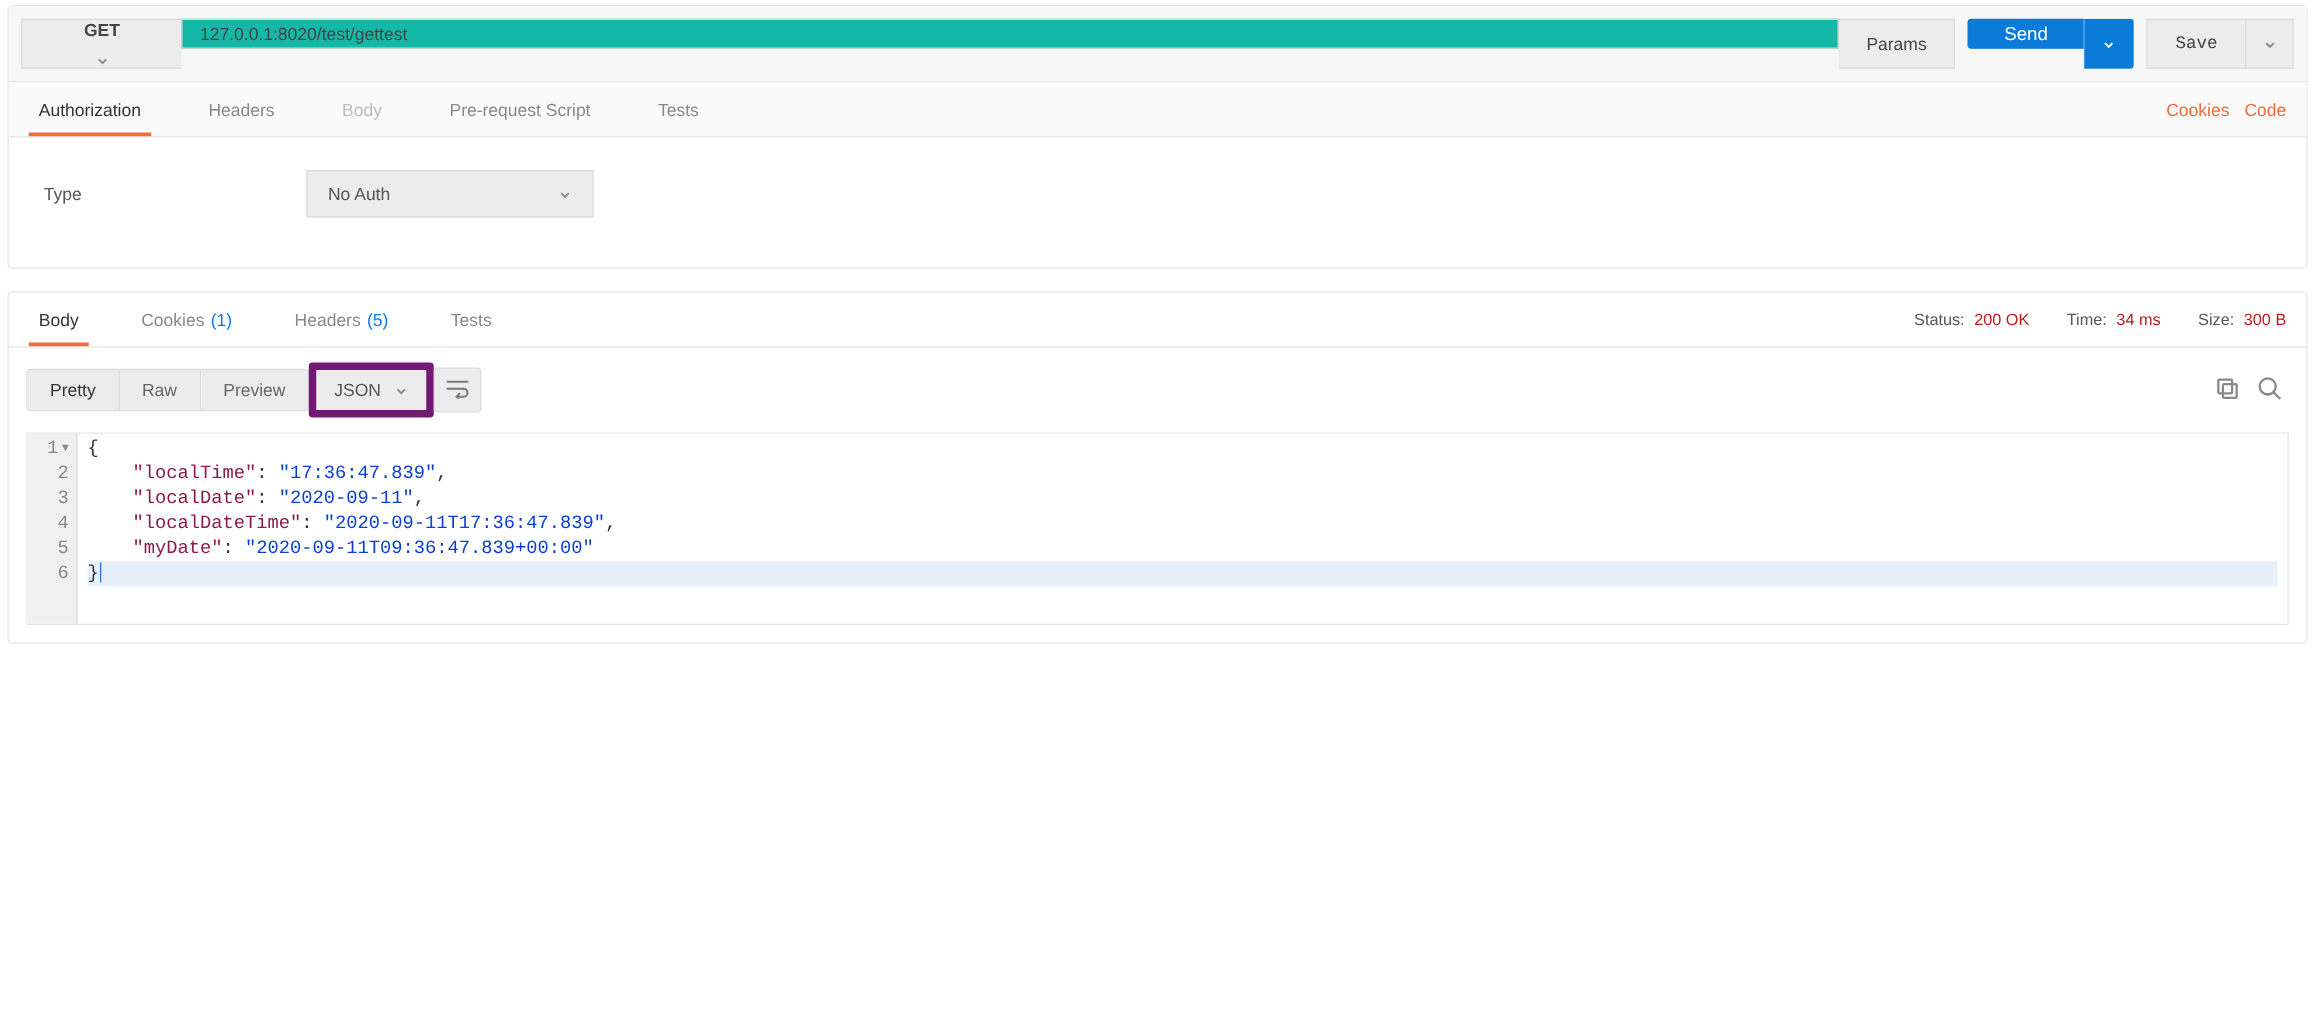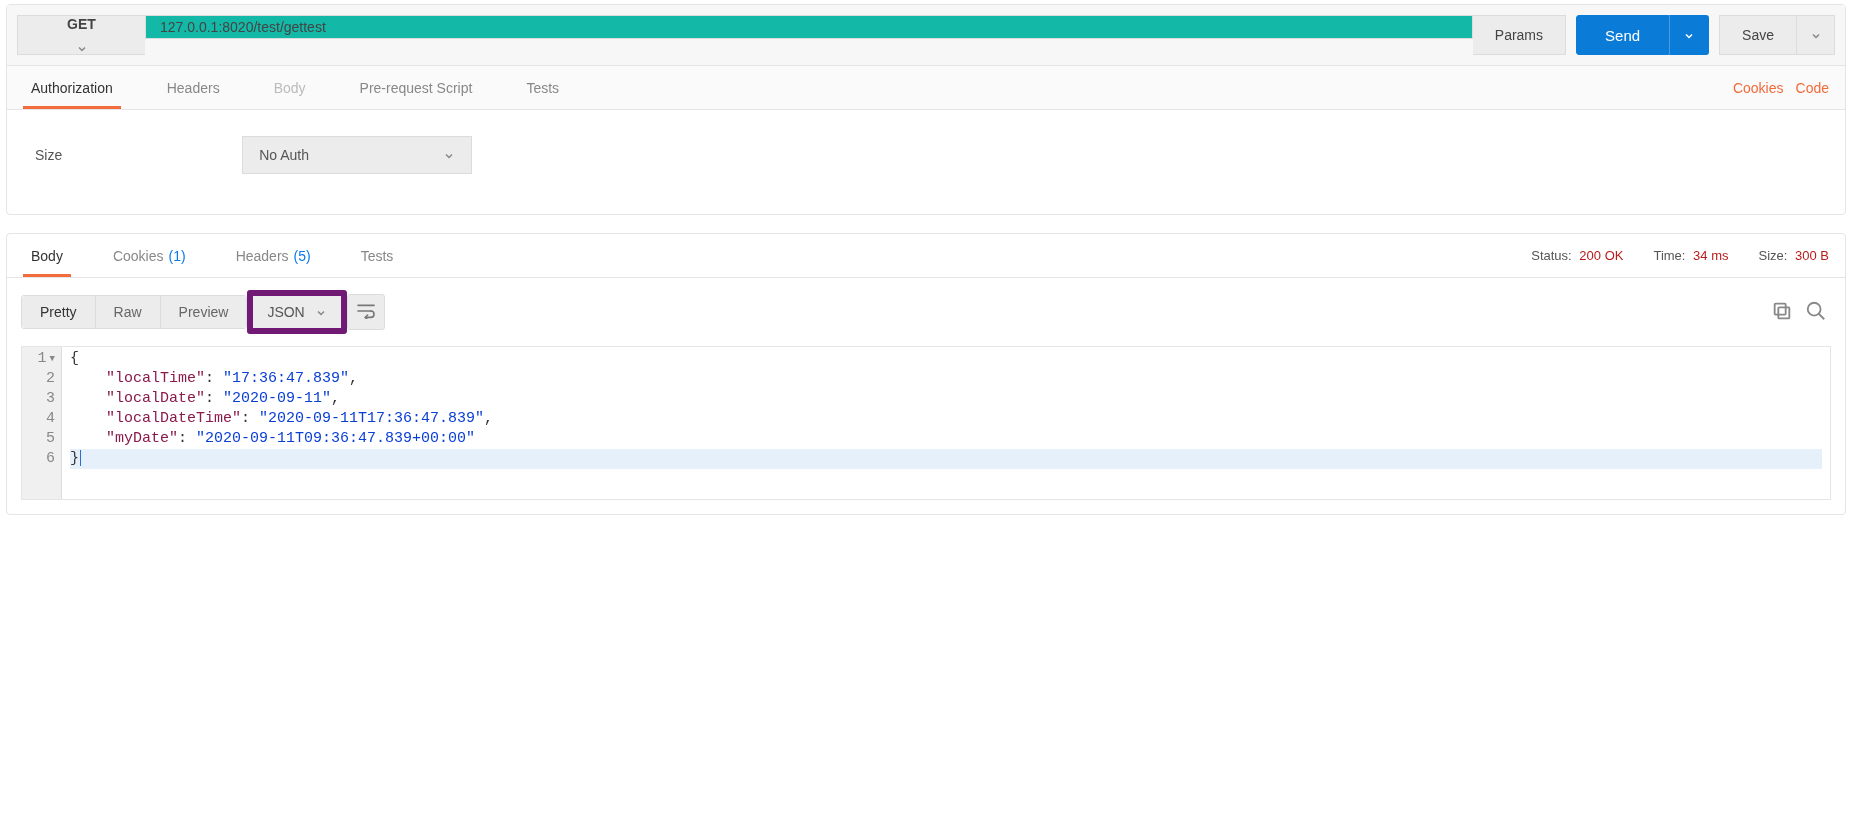--- a/index.html
+++ b/index.html
@@ -62,21 +62,21 @@
   }
   .send-group {
     display: flex;
     margin-left: 10px;
   }
   .send-btn {
     background: #0b7bd8;
     color: #fff;
     border: 1px solid #0b7bd8;
     padding: 0 28px;
-    height: 40px;
+    height: 24px;
     display: flex;
     align-items: center;
     font-size: 15px;
     cursor: pointer;
     border-radius: 3px 0 0 3px;
   }
   .send-dd {
     background: #0b7bd8;
     color: #fff;
     border: 1px solid #0b7bd8;
@@ -95,20 +95,21 @@
   }
   .save-btn {
     background: #ececec;
     border: 1px solid #dcdcdc;
     padding: 0 22px;
     height: 40px;
     display: flex;
     align-items: center;
     color: #444;
     cursor: pointer;
+    font-family: Liberation Mono, monospace;
   }
   .save-dd {
     background: #ececec;
     border: 1px solid #dcdcdc;
     border-left: none;
     width: 38px;
     height: 40px;
     display: flex;
     align-items: center;
     justify-content: center;
@@ -348,21 +349,21 @@
     <div class="req-tab">
         <span>Tests</span>
       </div>
     <div class="req-links">
       <span class="orange-link">Cookies</span>
       <span class="orange-link">Code</span>
     </div>
   </div>
 
   <div class="auth-body">
-    <div class="auth-label">Size</div>
+    <div class="auth-label">Type</div>
     <div class="auth-select">
       <span>No Auth</span>
       <span class="chevron-down">
         <svg viewBox="0 0 24 24" fill="none" stroke="#888" stroke-width="3">
             <polyline points="6 9 12 15 18 9"></polyline>
           </svg>
       </span>
     </div>
   </div>
 </div>

